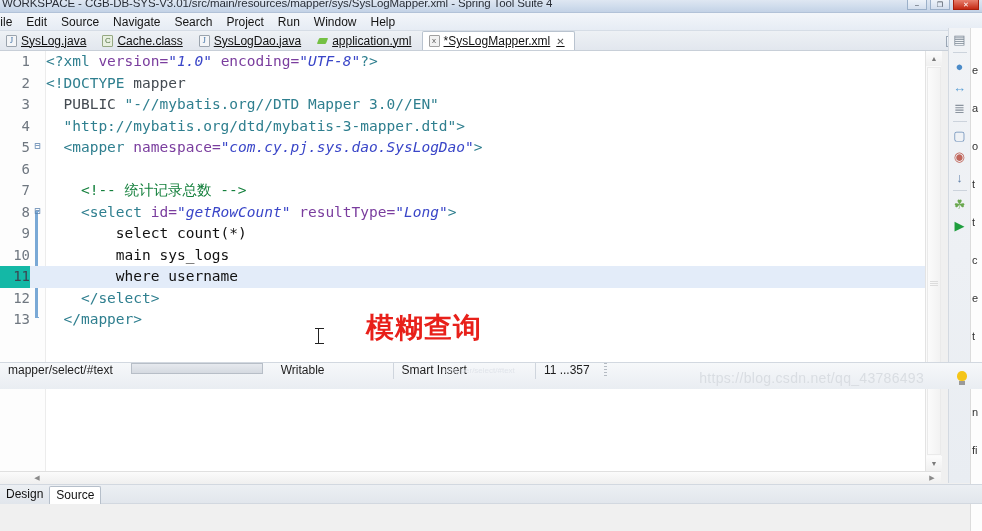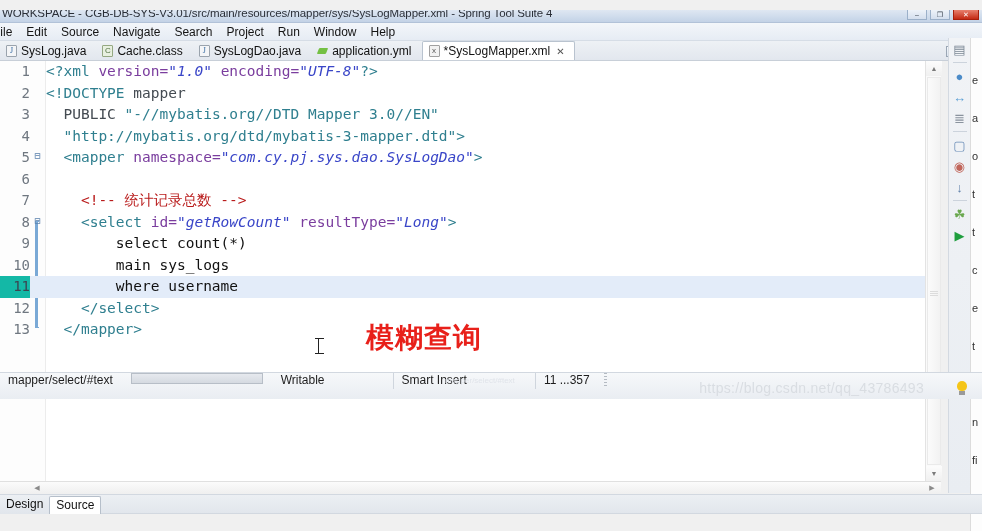--- a/index.html
+++ b/index.html
@@ -4,21 +4,21 @@
 <style>
   * { box-sizing: border-box; margin: 0; padding: 0; }
   html, body {
     width: 982px; height: 531px;
     overflow: hidden;
     background: #f0f0f0;
     font-family: "Liberation Sans", sans-serif;
     font-size: 12px;
     color: #1a1a1a;
   }
-  #app { position: relative; width: 982px; height: 389px; margin-top: 10px; }
+  #app { position: relative; width: 982px; height: 389px; }
 
   
   .titlebar {
     position: absolute; top: 0; left: 0; width: 982px; height: 13px;
     background: linear-gradient(to bottom, #dfe7f2 0%, #cfdcec 55%, #c3d2e6 100%);
     border-bottom: 1px solid #b2c2d8;
     overflow: hidden;
   }
   .titlebar-text {
     position: absolute; left: 2px; top: -3px;
@@ -57,20 +57,21 @@
     background: linear-gradient(to bottom,#eef1f5,#e2e7ee);
     border-bottom: 1px solid #c8cfd8;
     display: flex; align-items: flex-end;
     overflow: hidden;
   }
   .tab {
     display: flex; align-items: center; gap: 4px;
     height: 19px; padding: 0 9px 0 6px;
     font-size: 12px; color: #111; white-space: nowrap;
     border-right: 1px solid transparent;
+    text-decoration: underline;
   }
   .tab.active {
     background: #ffffff;
     border: 1px solid #b9c3cf; border-bottom: none;
     border-radius: 2px 2px 0 0;
   }
   .tab-ico {
     width: 11px; height: 12px; display: inline-block; position: relative; flex: none;
   }
   .ico-java {
@@ -152,21 +153,21 @@
   .fold-marker {
     position: absolute; left: 33px; top: 5px; width: 9px; height: 9px;
     font-size: 10px; color: #5b82ad; line-height: 7px; text-align: center;
   }
   .ltext { position: absolute; left: 46px; top: 0; }
 
   .t-tag    { color: #2f7f8f; }
   .t-attr   { color: #7a3d9e; }
   .t-val    { color: #3a46c8; font-style: italic; }
   .t-txt    { color: #111111; }
-  .t-cmt    { color: #b91c1c; }
+  .t-cmt    { color: #15803d; }
   .t-pi     { color: #2f7f8f; }
   .t-plain  { color: #444b52; }
 
   .caret {
     position: absolute; left: 318px; top: 277px; width: 1px; height: 16px;
     border-left: 1px solid #222;
   }
   .caret::before, .caret::after {
     content: ""; position: absolute; left: -4px; width: 9px; height: 1px; background: #222;
   }

